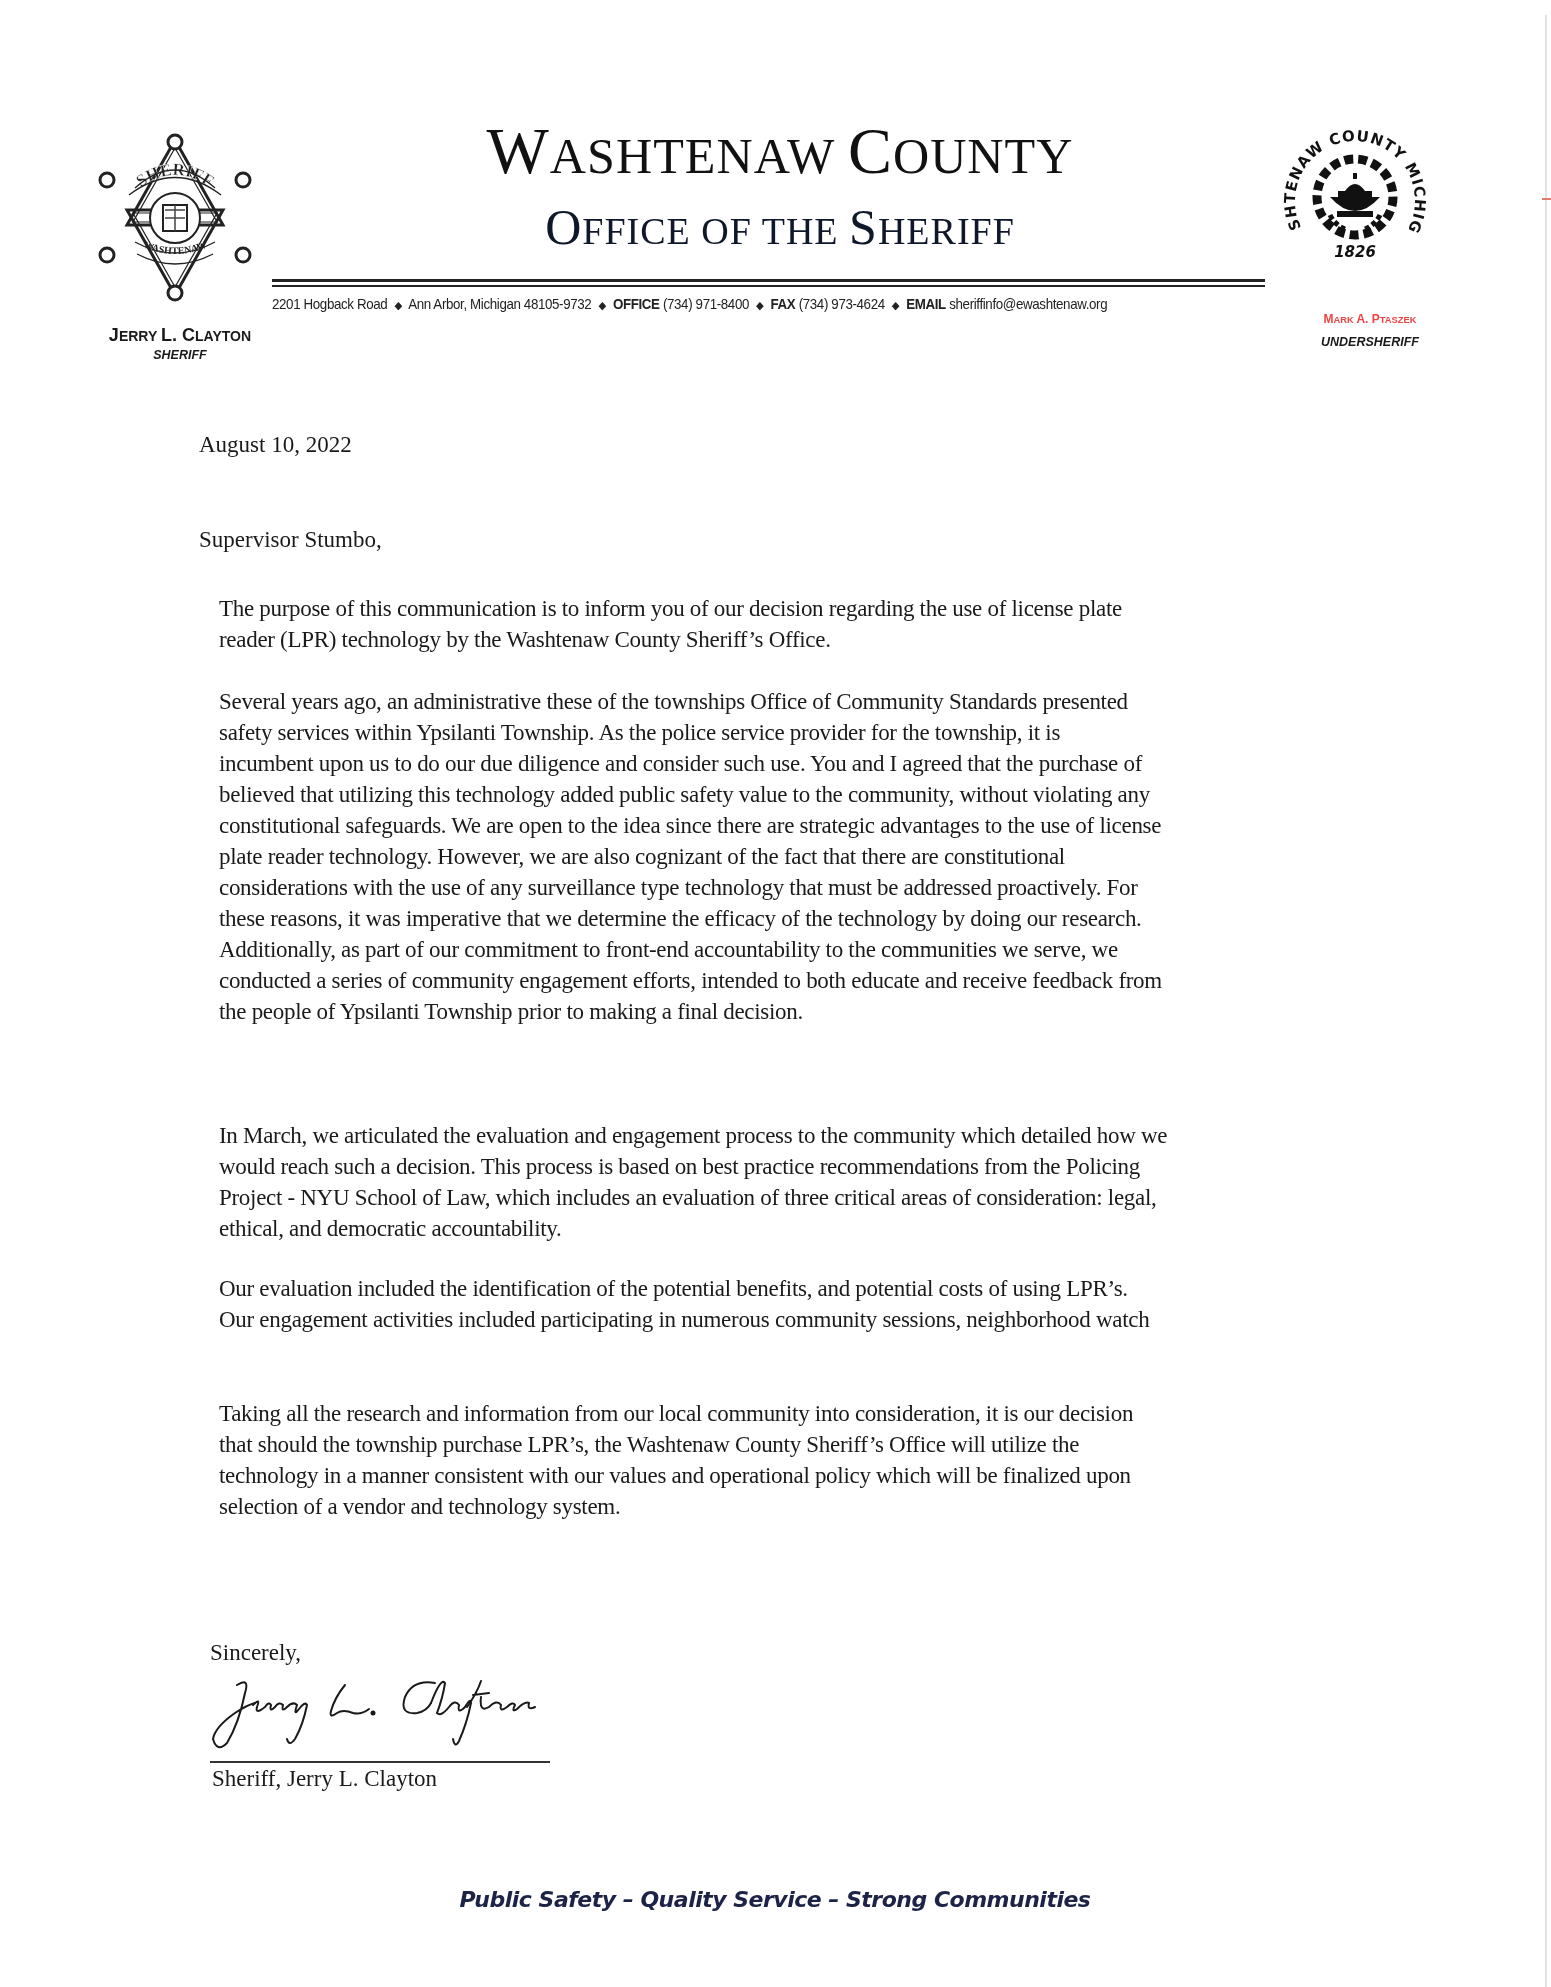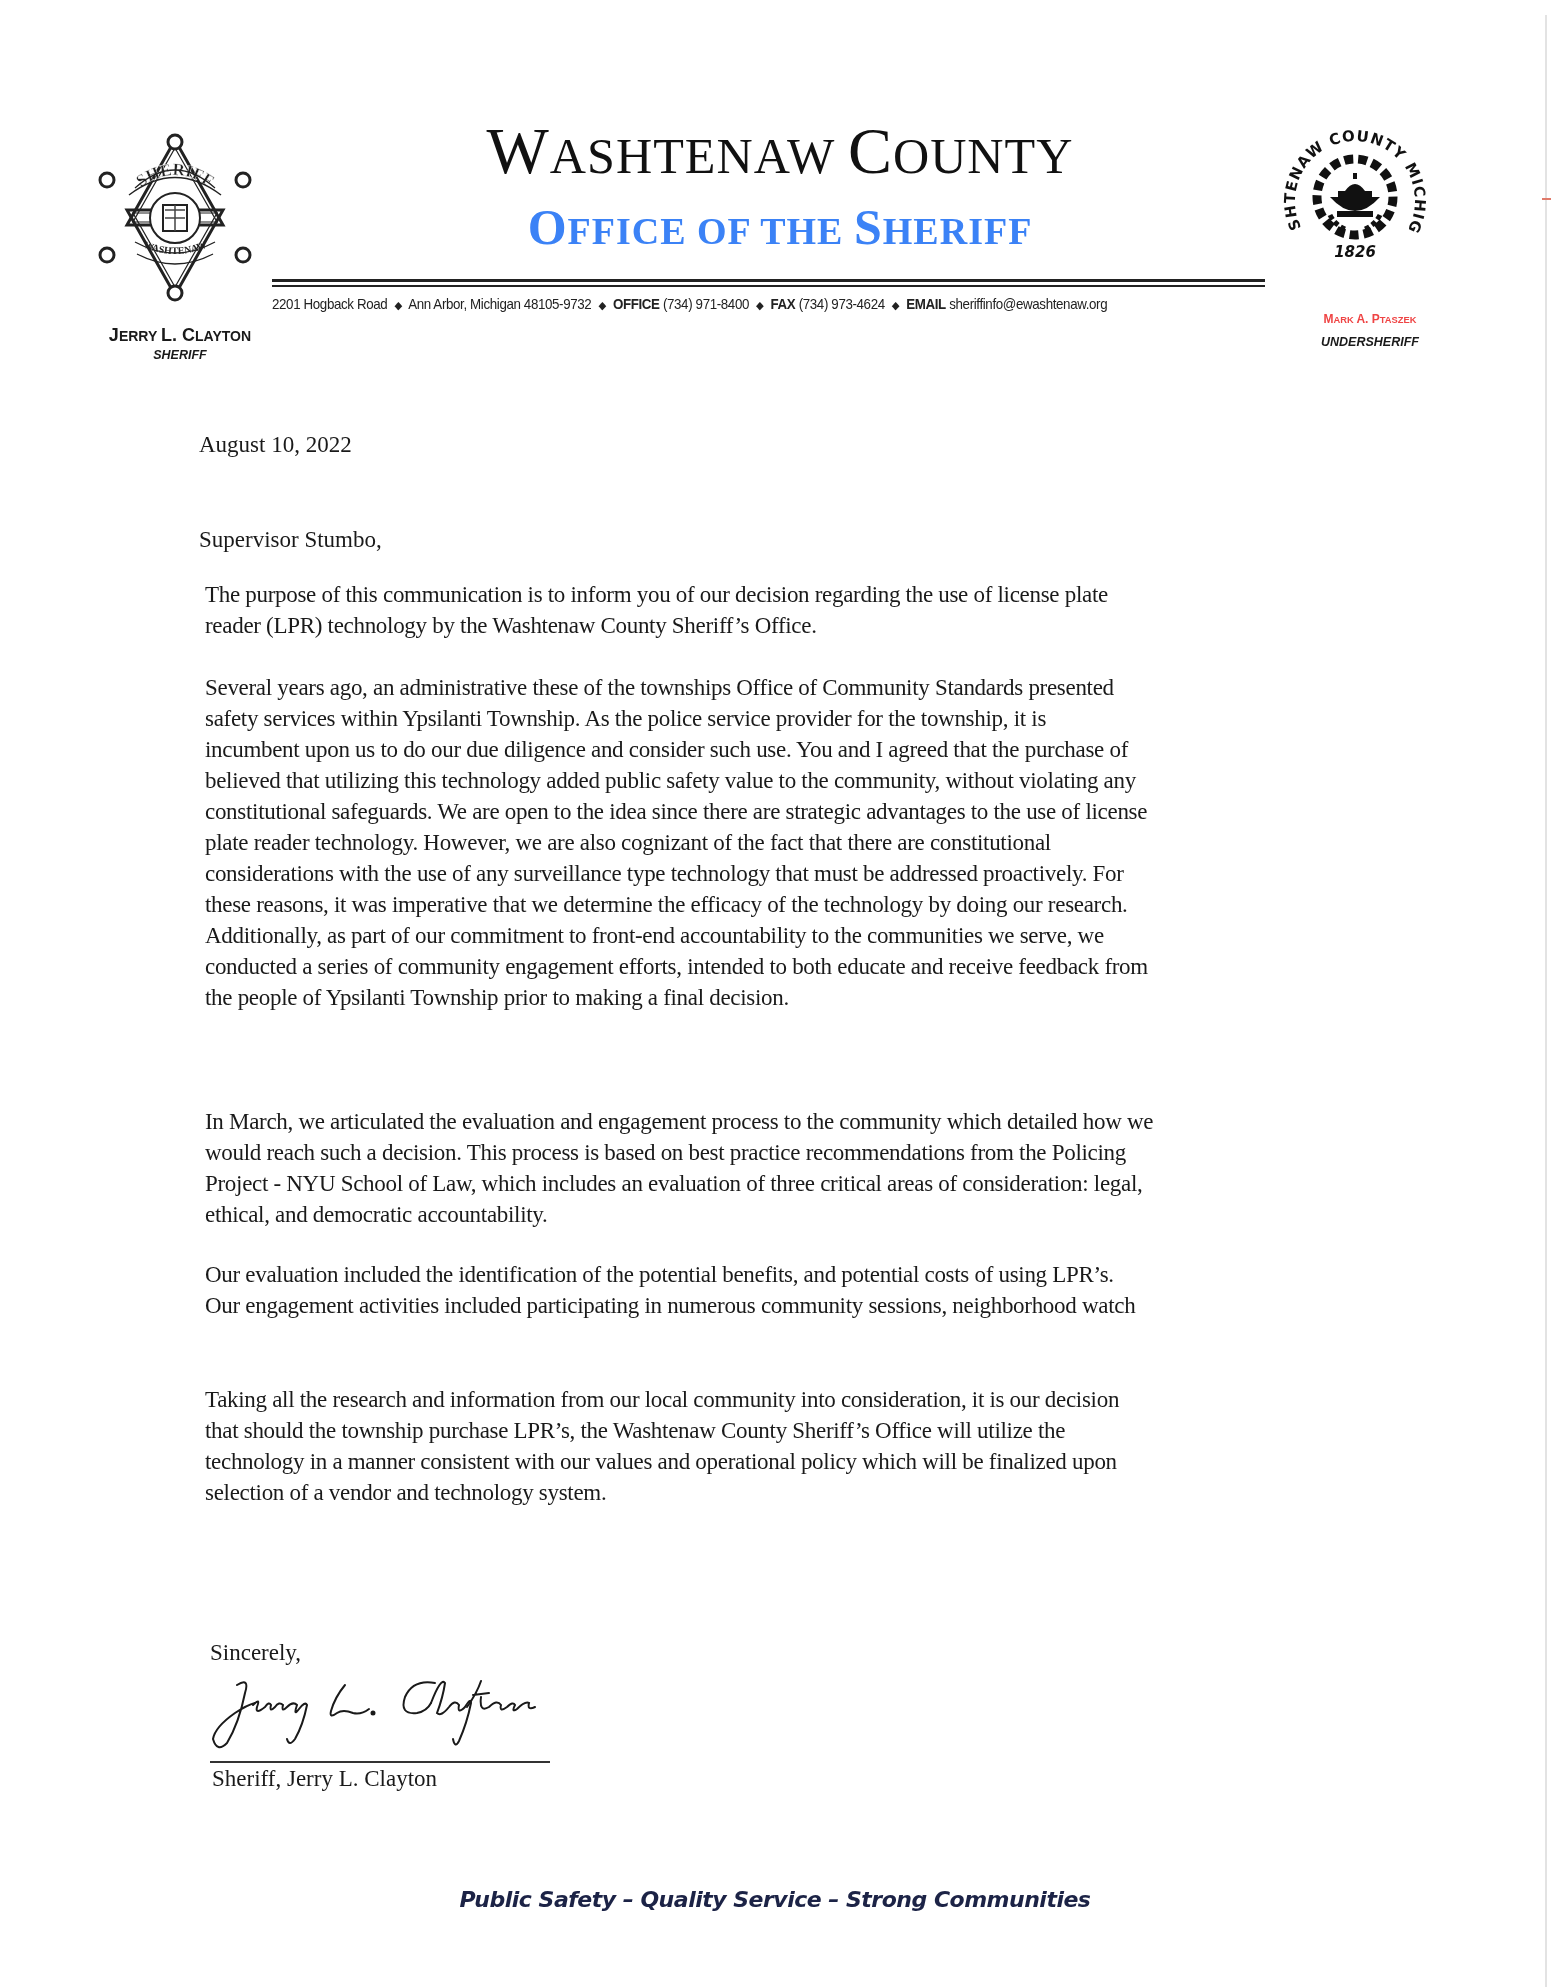--- a/index.html
+++ b/index.html
@@ -14,21 +14,21 @@
   .badge { left: 95px; top: 130px; width: 160px; height: 175px; }
   .seal { left: 1270px; top: 125px; width: 170px; height: 145px; }
 
   .title1 { left: 300px; top: 118px; width: 960px; text-align: center;
     font-family: "Liberation Serif", serif; font-size: 66px; letter-spacing: 1px;
     color: #111; line-height: 1; }
   .title1 .big, .title2 .big { font-size: 1em; }
   .title1 .sc { font-size: 0.76em; }
   .title2 { left: 300px; top: 202px; width: 960px; text-align: center;
     font-family: "Liberation Serif", serif; font-size: 50px; letter-spacing: 1px;
-    color: #3b82f6; line-height: 1; font-weight: bold; }
+    color: #0f172a; line-height: 1; }
   .title2 .sc { font-size: 0.76em; }
 
   .rule-a { left: 272px; top: 279px; width: 993px; height: 3px; background: #222; }
   .rule-b { left: 272px; top: 285px; width: 993px; height: 2px; background: #222; }
 
   .address { left: 272px; top: 296px; width: 1010px;
     font-family: "Liberation Sans", sans-serif; font-size: 14.5px; color: #222;
     white-space: nowrap; letter-spacing: -0.4px; transform: scaleX(0.92); transform-origin: left center; }
   .address b { font-weight: bold; }
   .address .dia { font-size: 11px; margin: 0 4px; }
@@ -40,21 +40,21 @@
     font-family: "Liberation Sans", sans-serif; font-weight: bold; font-style: italic; font-size: 12.5px; color: #1a1a1a; }
   .under-name { left: 1270px; top: 312px; width: 200px; text-align: center;
     font-family: "Liberation Sans", sans-serif; font-weight: bold; font-size: 12px; color: #ef4444; }
   .under-title { left: 1270px; top: 335px; width: 200px; text-align: center;
     font-family: "Liberation Sans", sans-serif; font-weight: bold; font-style: italic; font-size: 12.5px; color: #1a1a1a; }
 
   
   .letter { font-family: "Liberation Serif", serif; font-size: 23px; color: #1a1a1a; }
   .date { left: 199px; top: 432px; }
   .salutation { left: 199px; top: 527px; }
-  .para { left: 203px; width: 1160px; line-height: 31px; margin: 2px; letter-spacing: -0.3px; }
+  .para { left: 203px; width: 1160px; line-height: 31px; margin: 16px; letter-spacing: -0.3px; }
   .para .ln { display: block; white-space: nowrap; }
   .p1 { top: 577px; }
   .p2 { top: 670px; }
   .p3 { top: 1104px; }
   .p4 { top: 1257px; }
   .p5 { top: 1382px; }
 
   .closing { left: 210px; top: 1640px; }
   .signature { left: 205px; top: 1673px; width: 340px; height: 80px; }
   .sig-line { left: 210px; top: 1761px; width: 340px; height: 2px; background: #333; }

